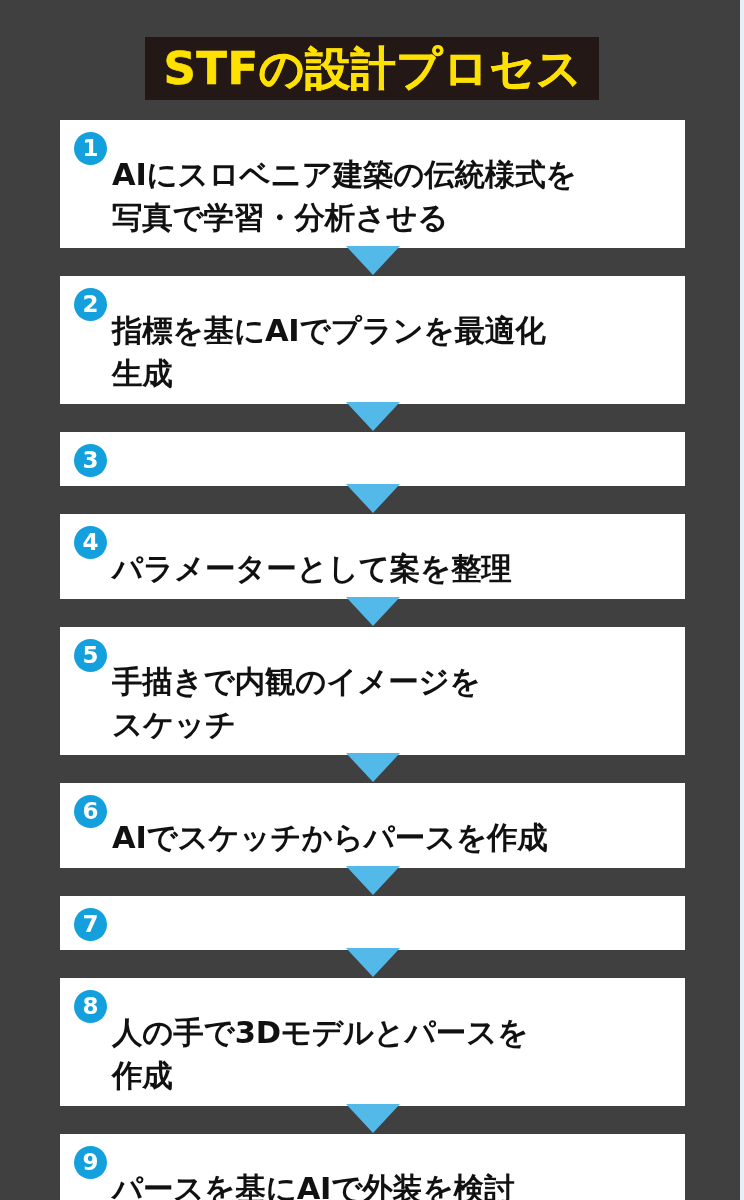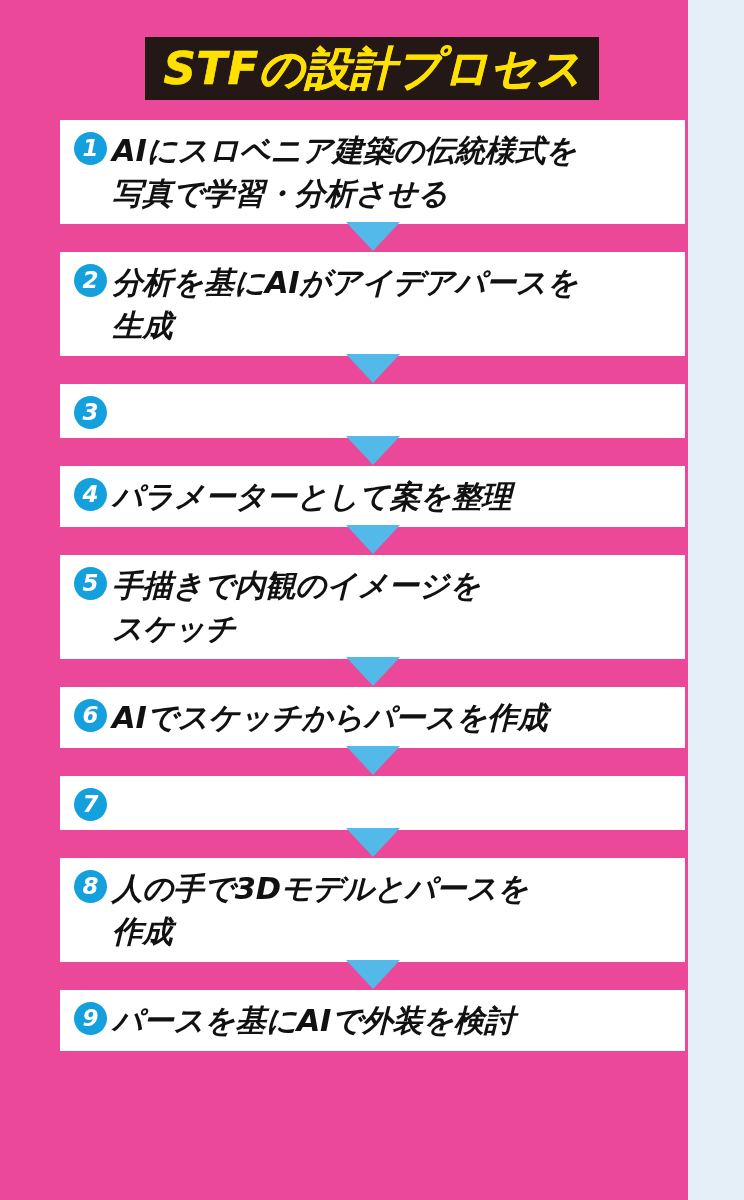--- a/index.html
+++ b/index.html
@@ -9,25 +9,24 @@
   body {
     width: 744px;
     height: 1200px;
     background: #e4eff7;
     font-family: "Liberation Sans", "DejaVu Sans", sans-serif;
     overflow: hidden;
     position: relative;
   }
   #page {
     position: relative;
-    width: 688px;
+    width: 740px;
     height: 1200px;
-    background: #ec4899;
+    background: #404040;
     box-sizing: border-box;
-    font-style: italic;
   }
 
   
   .title-wrap {
     position: absolute;
     left: 0;
     top: 37px;
     width: 744px;
     text-align: center;
   }
@@ -88,20 +87,21 @@
   .step-text {
     flex: 1 1 auto;
     color: #111111;
     font-size: 30.5px;
     line-height: 43px;
     font-weight: 700;
     letter-spacing: -0.2px;
     font-family: "DejaVu Sans", "Liberation Sans", sans-serif;
     white-space: pre-line;
     padding-left: 2px;
+    margin-top: 24px;
   }
 
   
   .arrow-gap {
     position: relative;
     height: 28px;
   }
   .arrow-tri {
     position: absolute;
     left: 50%;
@@ -131,21 +131,21 @@
           <div class="step-text">AIにスロベニア建築の伝統様式を
 写真で学習・分析させる</div>
         </div>
         <div class="arrow-gap">
           <div class="arrow-tri"></div>
         </div>
       </div>
       <div class="step-block">
         <div class="step-box">
           <div class="num-circle">2</div>
-          <div class="step-text">分析を基にAIがアイデアパースを
+          <div class="step-text">指標を基にAIでプランを最適化
 生成</div>
         </div>
         <div class="arrow-gap">
           <div class="arrow-tri"></div>
         </div>
       </div>
       <div class="step-block">
         <div class="step-box">
           <div class="num-circle">3</div>
         </div>

